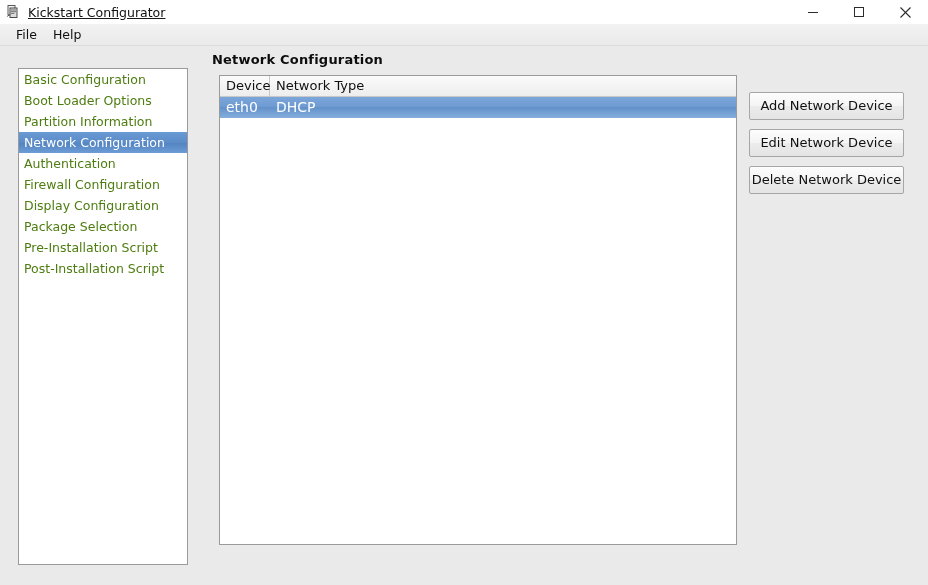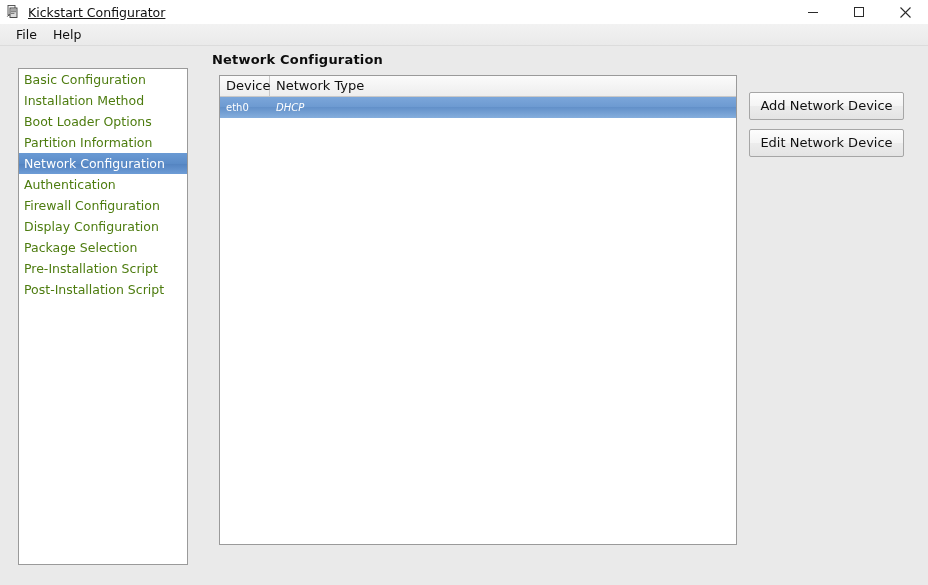--- a/index.html
+++ b/index.html
@@ -170,27 +170,27 @@
     display: flex;
     height: 21px;
     cursor: default;
   }
   .table-row.selected {
     background: linear-gradient(to bottom, #7ba6da 0%, #6d9ad1 48%, #6290c9 49%, #85aedd 100%);
     color: #ffffff;
   }
   .td {
     line-height: 21px;
-    font-size: 10px;
+    font-size: 14px;
     padding-left: 6px;
     box-sizing: border-box;
     white-space: nowrap;
   }
   .td.col-device { width: 50px; }
-  .td.col-type { flex: 1 1 auto; font-style: italic; }
+  .td.col-type { flex: 1 1 auto; }
 
   
   .button-column {
     position: absolute;
     left: 537px;
     top: 45px;
     width: 155px;
   }
   .action-button {
     display: block;
@@ -248,21 +248,20 @@
 
 <div class="menubar">
   <div class="menu-item">File</div>
   <div class="menu-item">Help</div>
 </div>
 
 <div class="content">
 
   <div class="sidebar">
     <div class="sidebar-item">Basic Configuration</div>
-    <div class="sidebar-item">Installation Method</div>
     <div class="sidebar-item">Boot Loader Options</div>
     <div class="sidebar-item">Partition Information</div>
     <div class="sidebar-item selected">Network Configuration</div>
     <div class="sidebar-item">Authentication</div>
     <div class="sidebar-item">Firewall Configuration</div>
     <div class="sidebar-item">Display Configuration</div>
     <div class="sidebar-item">Package Selection</div>
     <div class="sidebar-item">Pre-Installation Script</div>
     <div class="sidebar-item">Post-Installation Script</div>
   </div>
@@ -278,16 +277,17 @@
       </div>
       <div class="table-row selected">
         <div class="td col-device">eth0</div>
         <div class="td col-type">DHCP</div>
       </div>
     </div>
 
     <div class="button-column">
       <button class="action-button">Add Network Device</button>
       <button class="action-button">Edit Network Device</button>
+      <button class="action-button">Delete Network Device</button>
     </div>
 
   </div>
 </div>
 
 </body></html>

